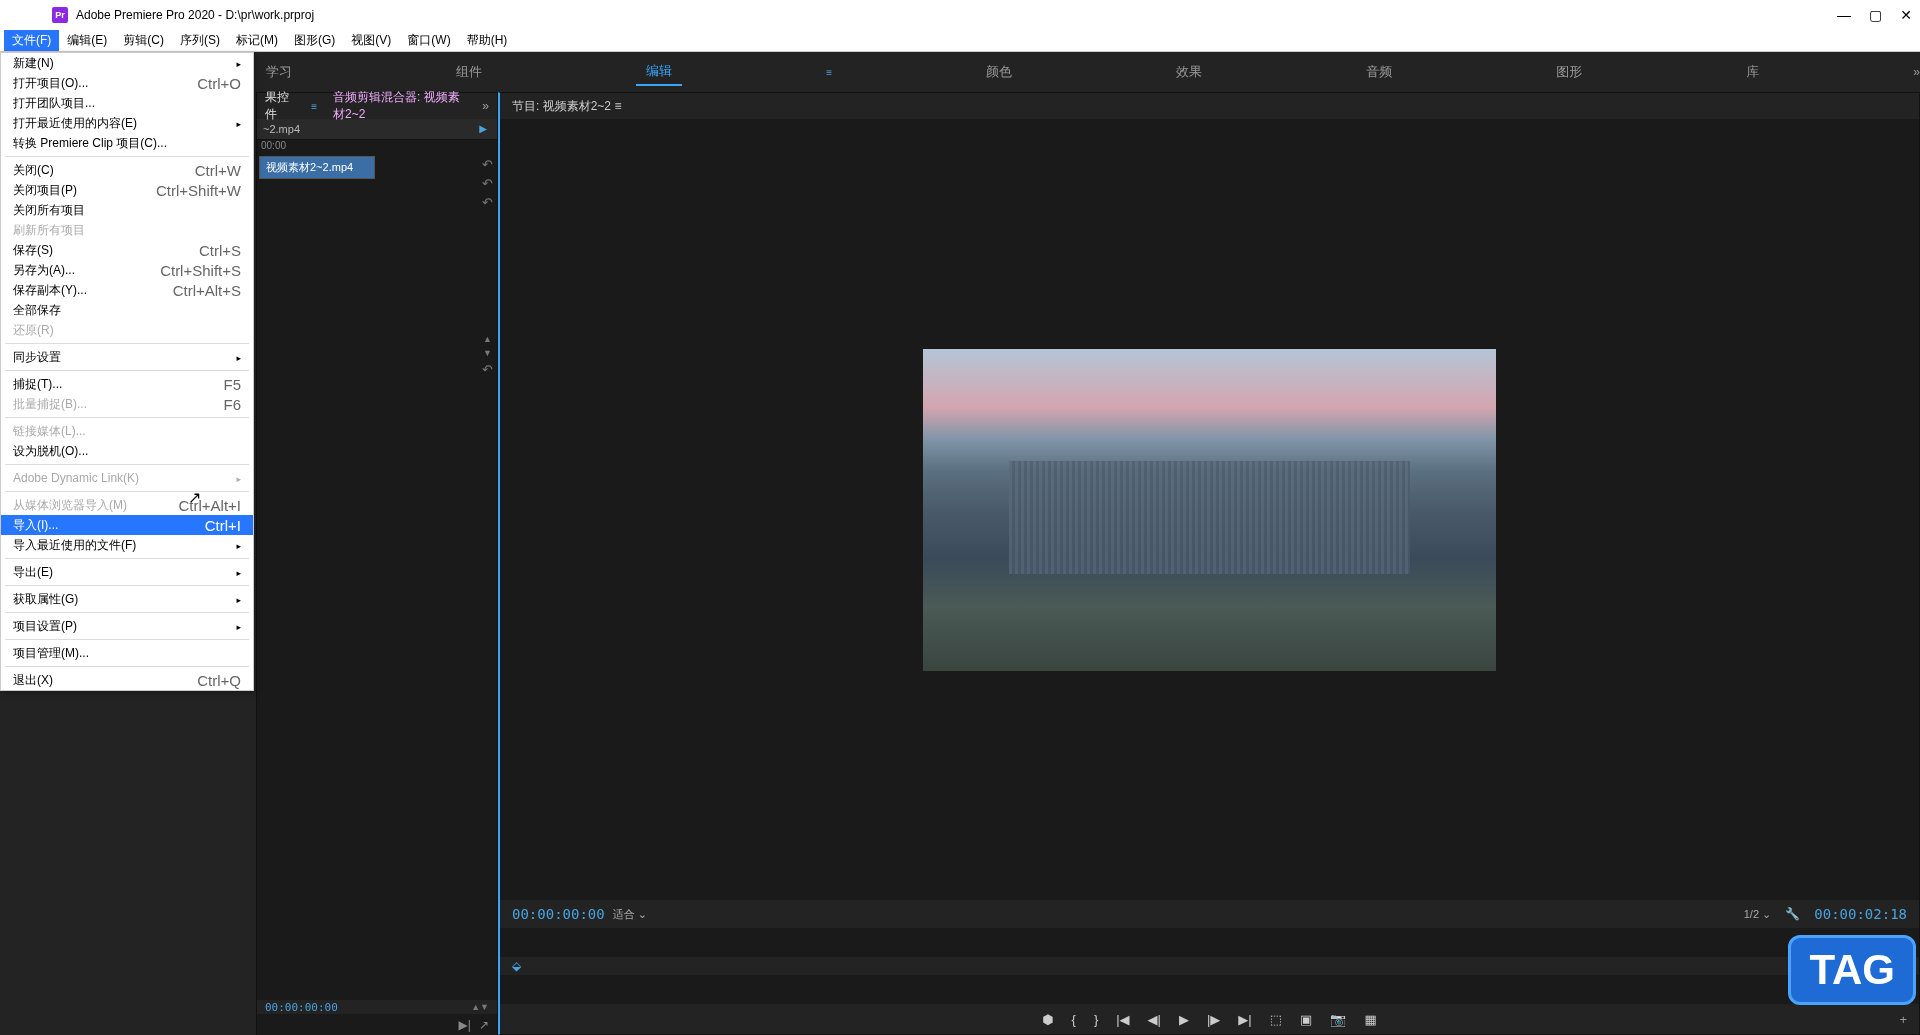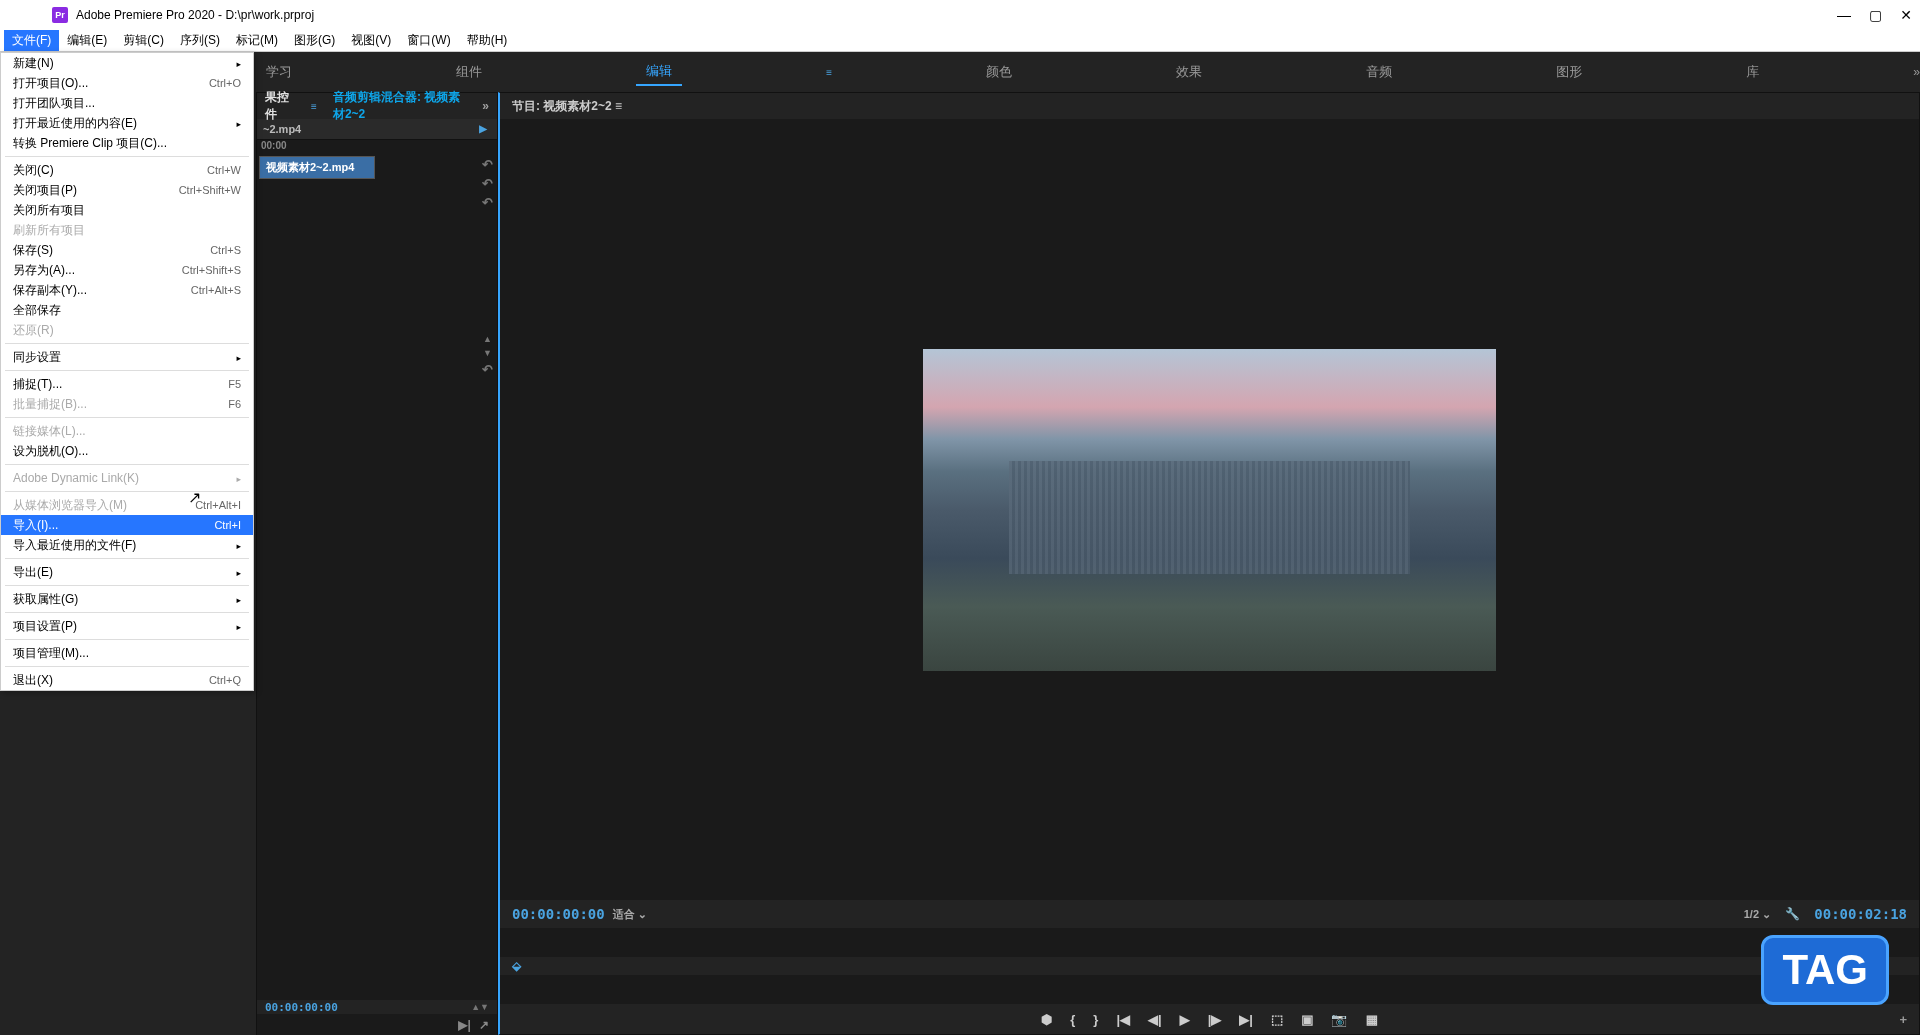--- a/index.html
+++ b/index.html
@@ -15,38 +15,38 @@
 
 .menu-bar { height: 22px; background: #fff; display: flex; align-items: center; padding: 0 4px; font-size: 12px; color: #000; border-bottom: 1px solid #ccc; }
 .menu-bar .mi { padding: 2px 8px; cursor: pointer; }
 .menu-bar .mi.active { background: #2676ff; color: #fff; }
 
 
 .dropdown { position: absolute; left: 0; top: 52px; width: 254px; background: #fff; border: 1px solid #ccc; box-shadow: 2px 2px 6px rgba(0,0,0,0.3); z-index: 1000; color: #000; }
 .dropdown .dmi { display: flex; align-items: center; justify-content: space-between; padding: 2px 12px; height: 20px; cursor: pointer; font-size: 12px; }
 .dropdown .dmi.highlight { background: #2676ff; color: #fff; }
 .dropdown .dmi.disabled { color: #aaa; }
-.dropdown .dmi .sc { color: #666; font-size: 11px; }
+.dropdown .dmi .sc { color: #666; font-size: 15px; }
 .dropdown .dmi.highlight .sc { color: #fff; }
 .dropdown .dmi .sub::after { content: "▸"; font-size: 9px; margin-left: 8px; }
 .dropdown hr { border: none; border-top: 1px solid #ddd; margin: 3px 4px; }
 
 
 .workspace-bar { height: 40px; background: #232323; display: flex; align-items: center; justify-content: space-between; gap: 32px; position: relative; margin-left: 256px; }
 .workspace-bar .wtab { color: #999; cursor: pointer; padding: 4px 10px; font-size: 13px; }
 .workspace-bar .wtab.active { color: #36a6ff; border-bottom: 2px solid #36a6ff; }
 .workspace-bar .overflow { color: #999; cursor: pointer; }
 
 
-.main-area { display: flex; height: 943px; font-weight: bold; }
+.main-area { display: flex; height: 943px; }
 .left-col { width: 498px; display: flex; flex-direction: column; }
 .right-col { flex: 1; display: flex; flex-direction: column; }
 
 .panel-tabs { height: 26px; background: #232323; display: flex; align-items: center; padding: 0 8px; gap: 16px; font-size: 12px; }
-.panel-tabs .ptab { cursor: pointer; color: #0ea5e9; }
+.panel-tabs .ptab { cursor: pointer; color: #f0abfc; }
 .panel-tabs .ptab.active { color: #e0e0e0; }
 .panel-tabs .more { margin-left: auto; cursor: pointer; }
 
 .source-panel { flex: 1; background: #232323; border: 1px solid #111; position: relative; margin-left: 256px; }
 .source-body { background: #1a1a1a; height: 100%; }
 .effect-item { background: #3a6ea5; color: #fff; padding: 3px 6px; font-size: 11px; border: 1px solid #555; margin: 2px; }
 .time-ruler-small { height: 14px; background: #1a1a1a; color: #888; font-size: 10px; padding-left: 4px; }
 .history-icons { display: flex; flex-direction: column; gap: 4px; align-items: center; padding-top: 12px; }
 .history-icons span { color: #777; font-size: 13px; }
 .bottom-tools { position: absolute; bottom: 2px; right: 8px; display: flex; gap: 8px; color: #888; }
@@ -62,21 +62,21 @@
 .program-controls .spacer { flex: 1; }
 .program-controls .scale { font-size: 11px; color: #aaa; }
 .program-controls .wrench { color: #888; margin: 0 6px; }
 .program-scrub { height: 18px; background: #232323; position: relative; }
 .program-scrub .playhead { position: absolute; left: 12px; top: 2px; color: #4aa3e0; font-size: 12px; }
 .transport-bar { height: 30px; display: flex; align-items: center; justify-content: center; gap: 18px; background: #232323; color: #ccc; }
 .transport-bar span { cursor: pointer; font-size: 13px; }
 .transport-bar .add { position: absolute; right: 12px; color: #999; }
 
 
-.watermark { position: absolute; right: 31px; bottom: 30px; display: flex; align-items: center; gap: 8px; z-index: 500; }
+.watermark { position: absolute; right: 4px; bottom: 30px; display: flex; align-items: center; gap: 8px; z-index: 500; }
 .watermark .tag { background: #1e6bd6; color: #fff; font-weight: bold; font-size: 42px; padding: 8px 18px; border-radius: 12px; border: 3px solid #4aa3ff; }
 .watermark .txt { display: flex; flex-direction: column; }
 .watermark .txt .t1 { color: #ff2020; font-size: 32px; font-weight: bold; font-style: italic; }
 .watermark .txt .t2 { color: #ff2020; font-size: 20px; font-weight: bold; }
 
 
 .cursor { position: absolute; left: 188px; top: 488px; width: 14px; height: 18px; z-index: 1001; }
 .cursor::before { content: "↖"; color: #000; font-size: 16px; position: absolute; transform: scaleX(-1); }
 </style>
 </head>

